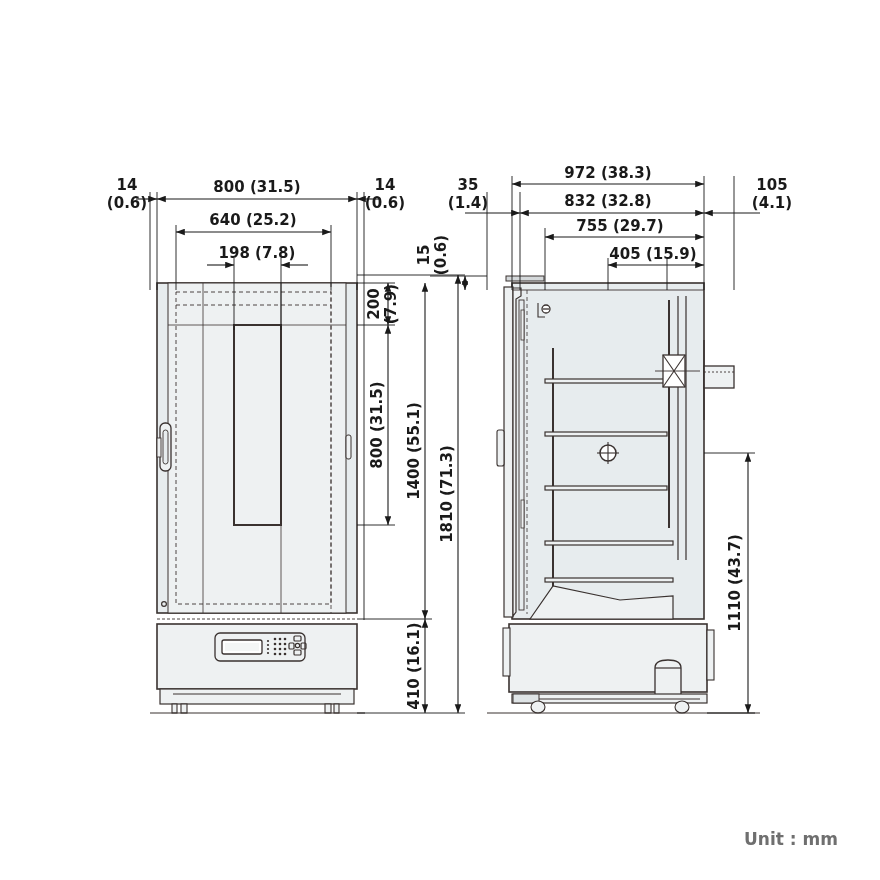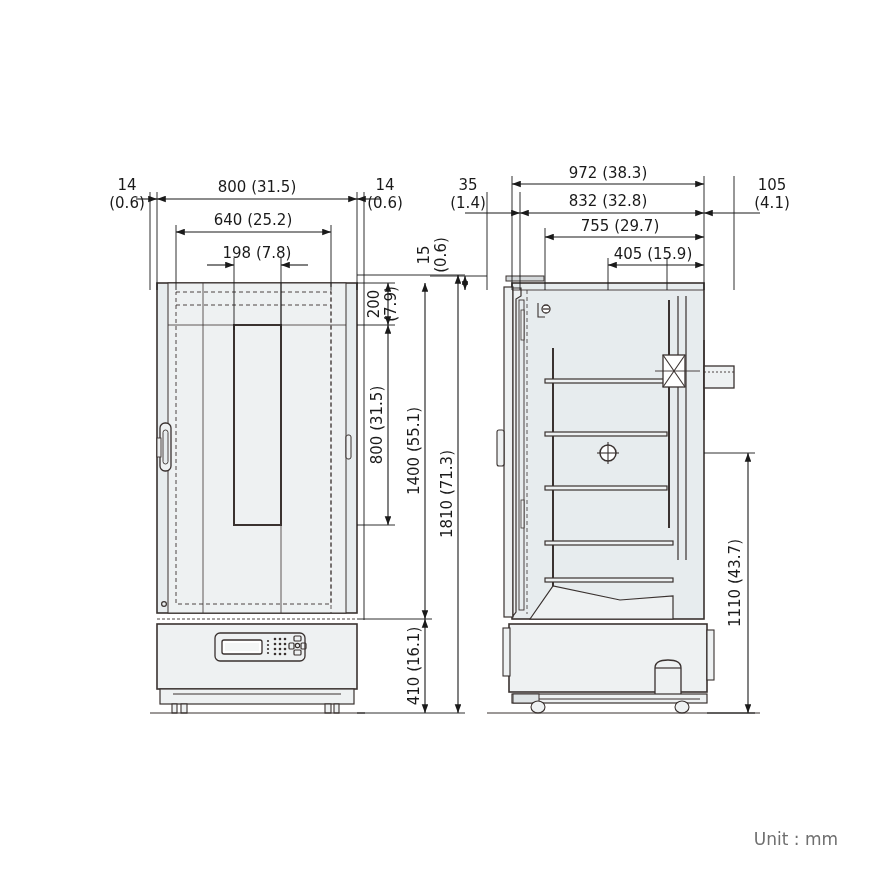--- a/index.html
+++ b/index.html
@@ -1,18 +1,18 @@
 <!DOCTYPE html>
 <html><head>
 <meta charset="utf-8">
 <style>
   html,body{margin:0;padding:0;background:#fff;}
   body{width:880px;height:880px;overflow:hidden;
        font-family:"DejaVu Sans","Liberation Sans",sans-serif;}
-  #stage{position:relative;width:880px;height:880px;background:#fff;}
+  #stage{position:relative;width:880px;height:880px;background:#fff;font-weight:bold;}
   svg{display:block;}
   text{font-family:"DejaVu Sans","Liberation Sans",sans-serif;fill:#1a1a1a;}
   .dim-txt{font-size:15px;}
   .unit-txt{font-size:17px;fill:#6f6f6f;}
 </style>
 </head>
 <body>
 
 <div id="stage">
 <svg width="880" height="880" viewBox="0 0 880 880">

